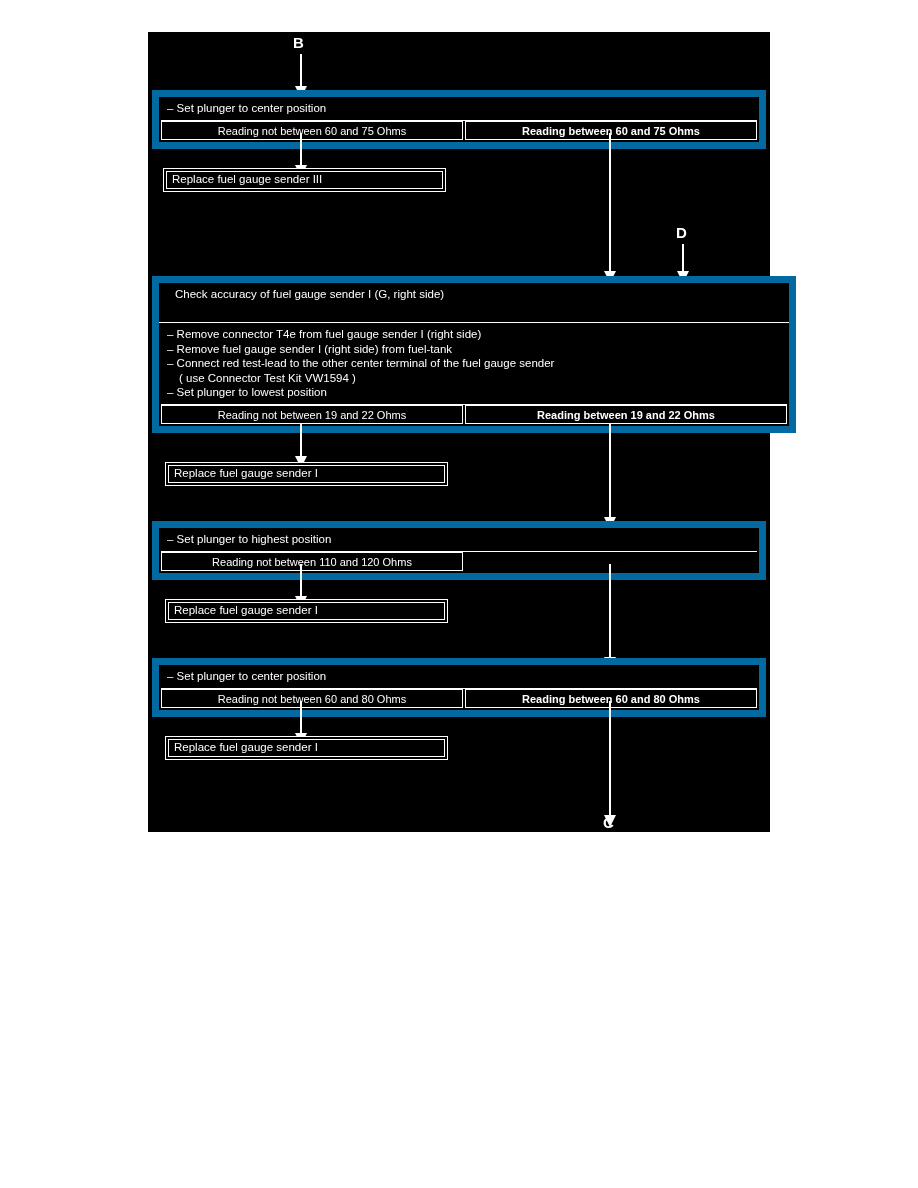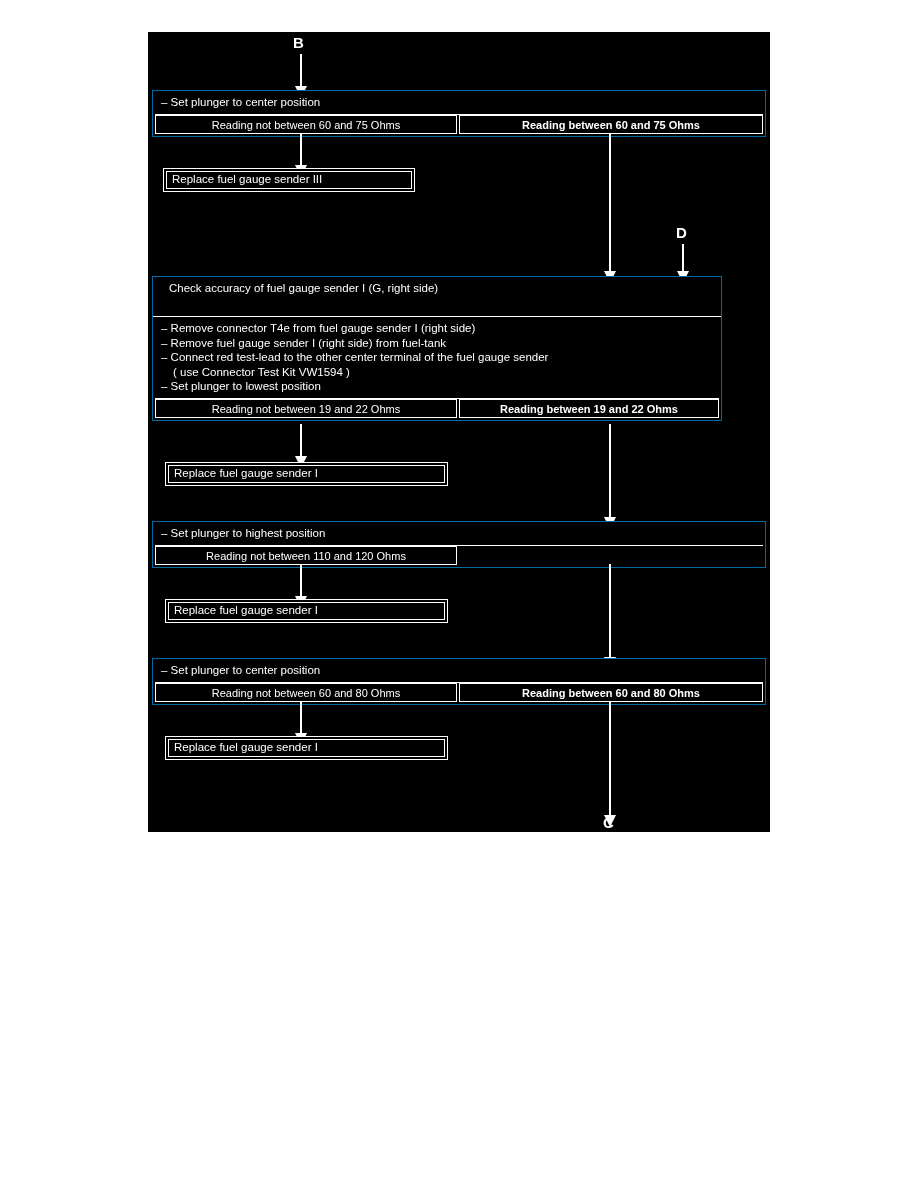--- a/index.html
+++ b/index.html
@@ -31,21 +31,21 @@
     top: 32px;
     width: 622px;
     height: 800px;
     background: #000000;
   }
 
   
   .group {
     position: absolute;
     box-sizing: border-box;
-    border: 1px solid #0369a1;
+    border: 7px solid #0369a1;
     background: #000000;
   }
 
   .grp-head {
     box-sizing: border-box;
     color: #ffffff;
     font-size: 11.5px;
     line-height: 13px;
     padding: 5px 0 5px 8px;
     white-space: nowrap;
@@ -174,37 +174,37 @@
         <div class="outcome left">Reading not between 60 and 75 Ohms</div>
         <div class="outcome right">Reading between 60 and 75 Ohms</div>
       </div>
     </div>
 
     <div class="conn" style="left:152px; top:101px;">
       <div class="stem" style="height:34px;"></div>
       <div class="head" style="top:32px;"></div>
     </div>
 
-    <div class="termbox" style="left:15px; top:136px; width:252px; height:24px;">
+    <div class="termbox" style="left:15px; top:136px; width:283px; height:24px;">
       <span class="inner"></span>
       <span class="txt">Replace fuel gauge sender III</span>
     </div>
 
     <div class="conn" style="left:461px; top:101px;">
       <div class="stem" style="height:140px;"></div>
       <div class="head" style="top:138px;"></div>
     </div>
 
     <div class="tag" style="left:528px; top:193px;">D</div>
     <div class="conn" style="left:534px; top:212px;">
       <div class="stem" style="height:29px;"></div>
       <div class="head" style="top:27px;"></div>
     </div>
 
-    <div class="group" style="left:4px; top:244px; width:570px;">
+    <div class="group" style="left:4px; top:244px; width:644px;">
       <div class="grp-head indent">Check accuracy of fuel gauge sender I  (G, right side)</div>
       <div class="grp-body">
         <div class="bline">– Remove connector T4e from fuel gauge sender I (right side)</div>
         <div class="bline">– Remove fuel gauge sender I (right side) from fuel-tank</div>
         <div class="bline">– Connect red test-lead to the other center terminal of the fuel gauge sender</div>
         <div class="bline cont">( use Connector Test Kit VW1594 )</div>
         <div class="bline">– Set plunger to lowest position</div>
       </div>
       <div class="grp-foot">
         <div class="outcome left">Reading not between 19 and 22 Ohms</div>

